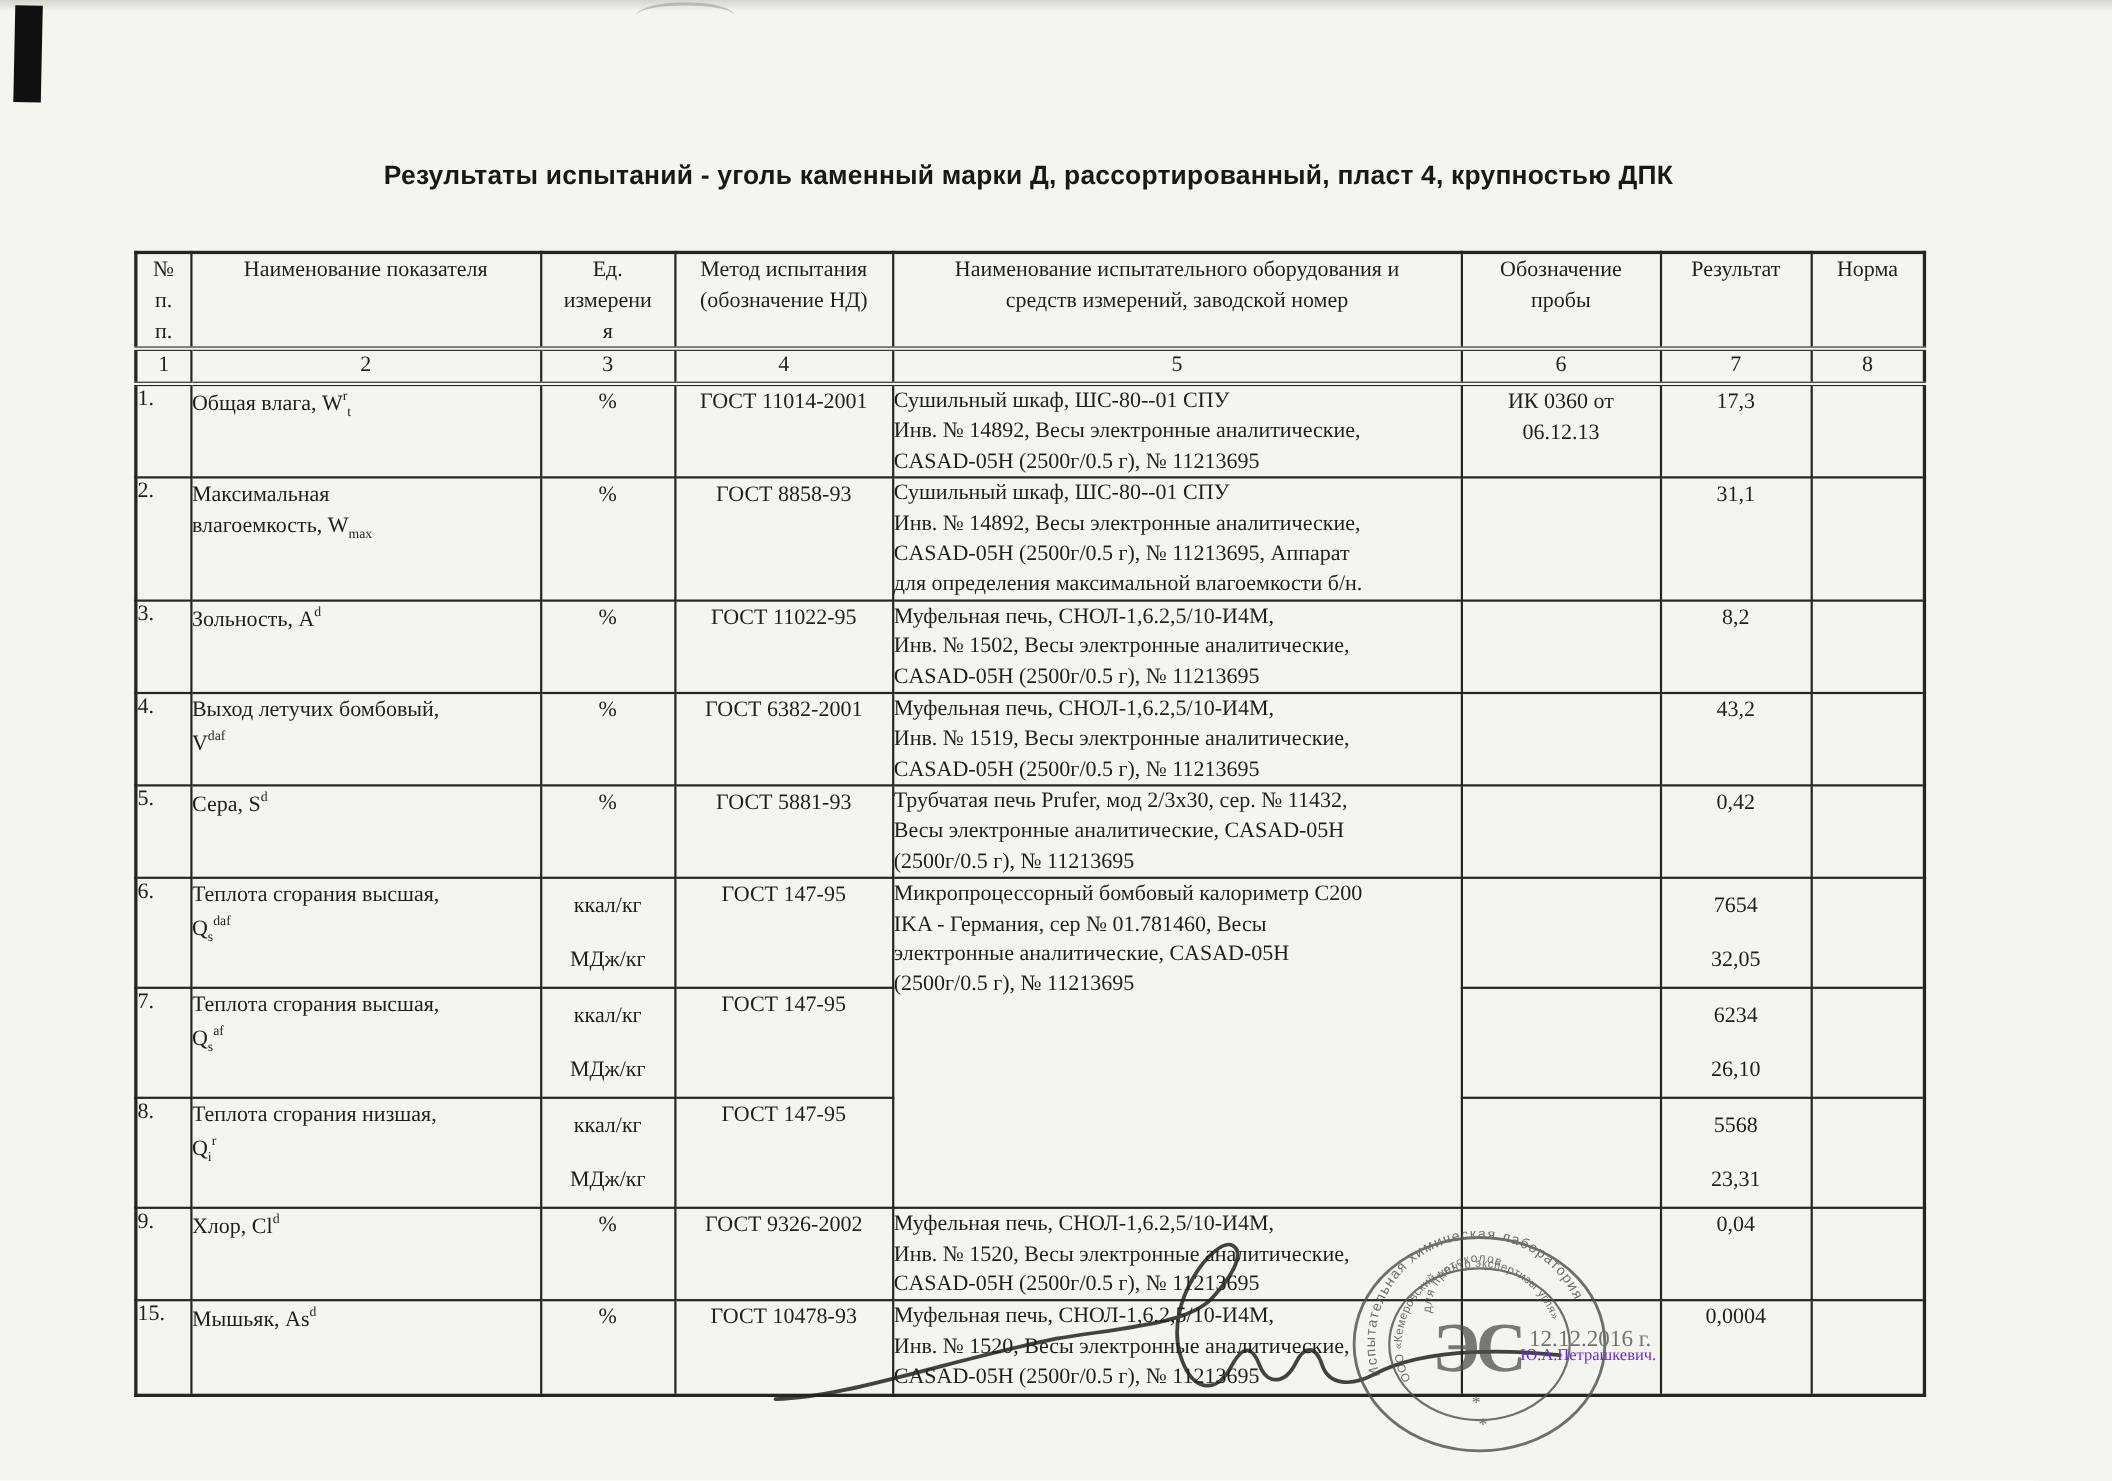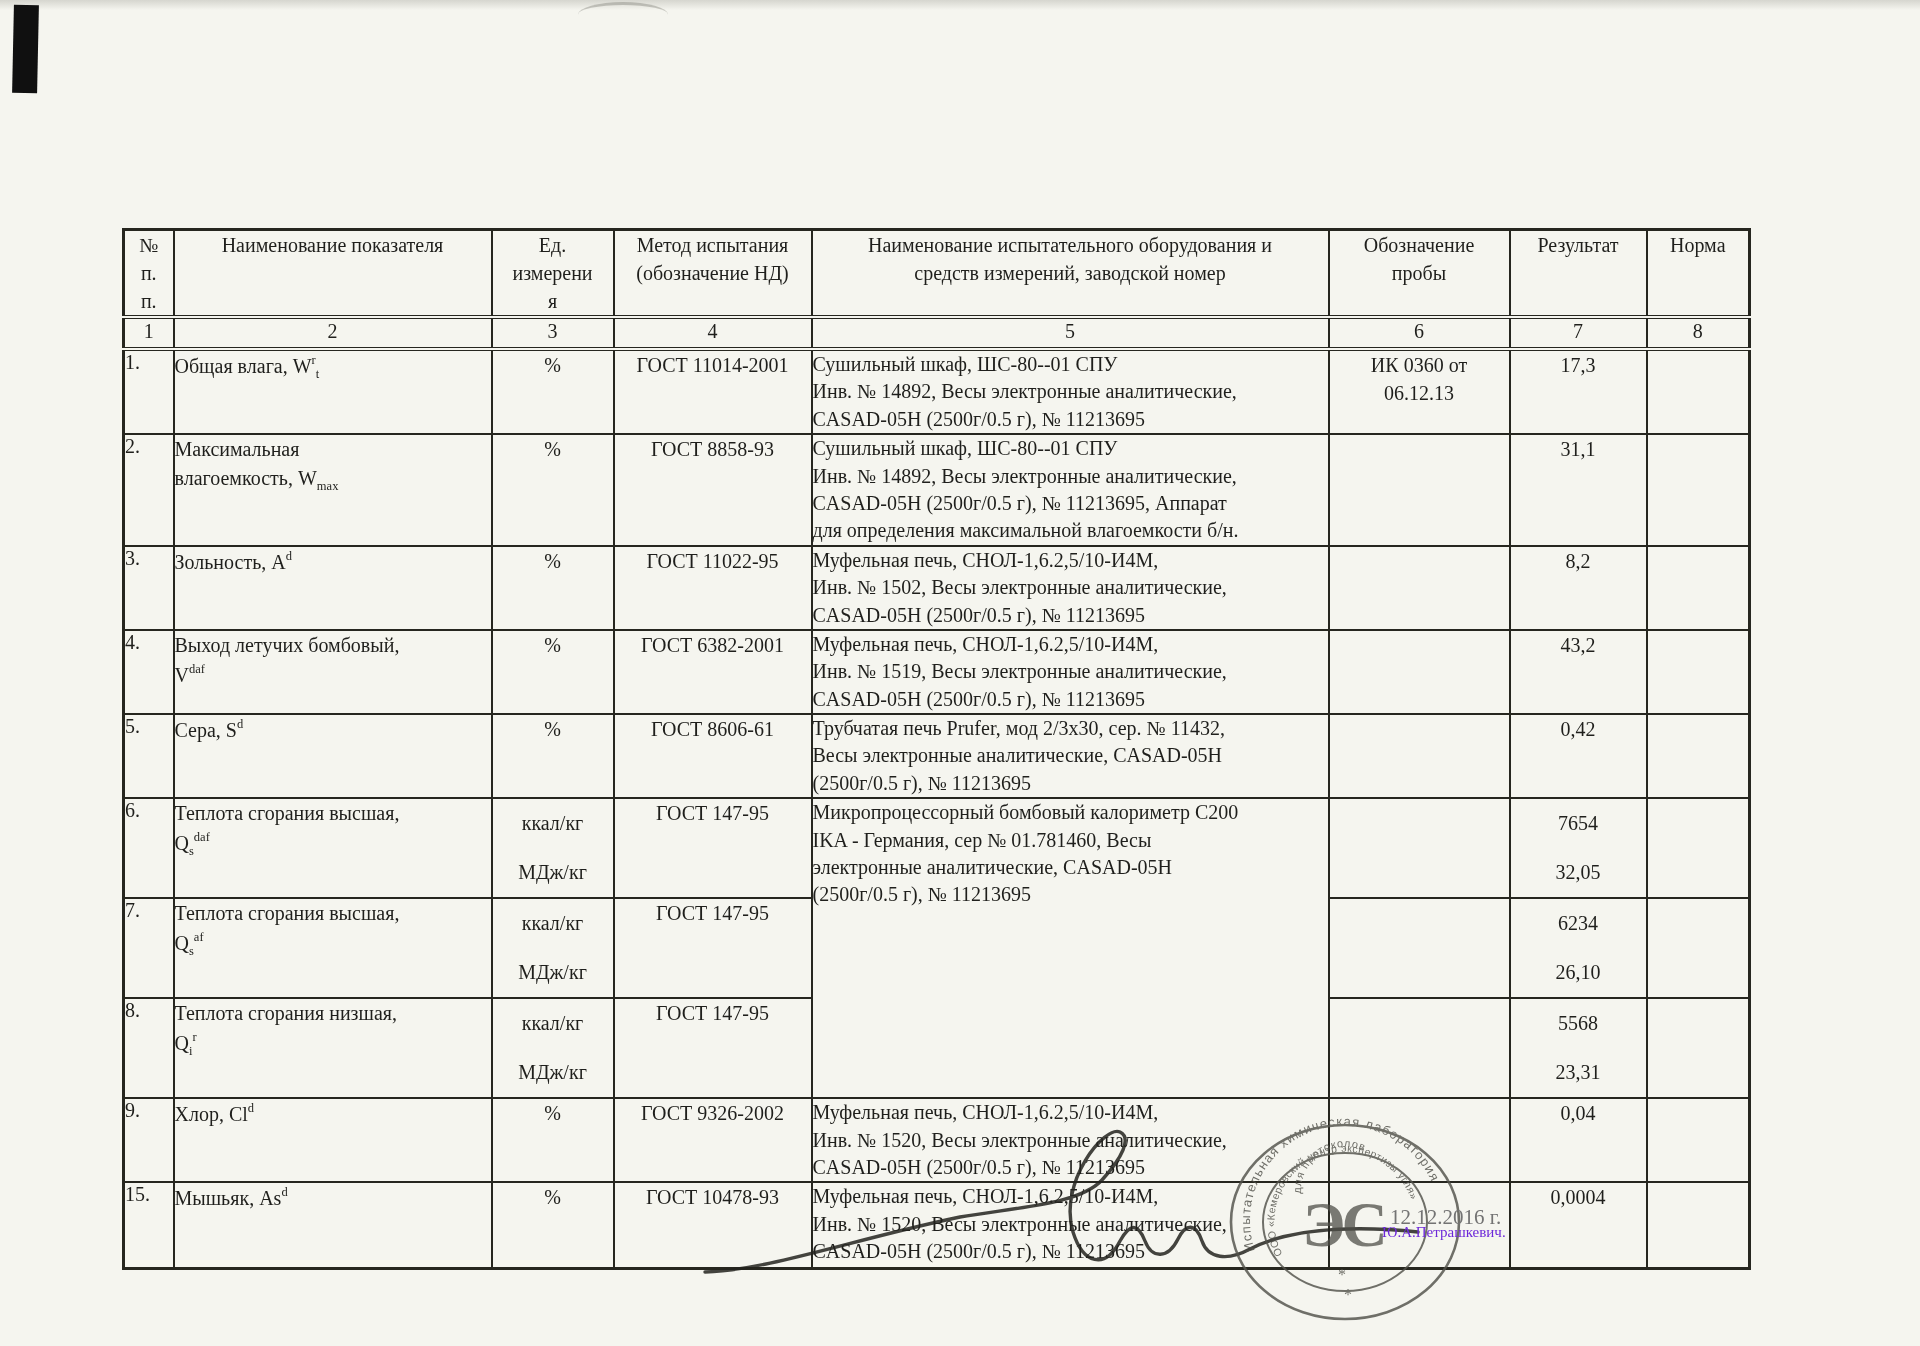--- a/index.html
+++ b/index.html
@@ -74,20 +74,21 @@
   svg.stamp{position:absolute;left:1208px;top:1108px;opacity:0.82;}
 </style>
 </head>
 <body>
 
 <div class="page">
 
   <div class="scan-bar"></div>
   <div class="scan-wisp"></div>
 
+  <div class="title">Результаты испытаний - уголь каменный марки Д, рассортированный, пласт 4, крупностью ДПК</div>
 
   <table class="results">
     <colgroup>
       <col style="width:50px">
         <col style="width:318px">
         <col style="width:122px">
         <col style="width:198px">
       <col style="width:517px">
         <col style="width:181px">
         <col style="width:137px">
@@ -175,21 +176,21 @@
 CASAD-05H (2500г/0.5 г), № 11213695</td>
       <td class="c-sample pre"></td>
       <td class="c-result pre">43,2</td>
       <td class="c-norm"></td>
     </tr>
 
     <tr style="height:79px">
       <td class="c-num">5.</td>
       <td class="c-name"><span class="pre">Сера, </span><span>S</span><sup>d</sup></td>
       <td class="c-unit pre">%</td>
-      <td class="c-method">ГОСТ 8606-61</td>
+      <td class="c-method">ГОСТ 5881-93</td>
       <td class="c-equip pre">Трубчатая печь Prufer, мод 2/3x30, сер. № 11432,
 Весы электронные аналитические, CASAD-05H
 (2500г/0.5 г), № 11213695</td>
       <td class="c-sample pre"></td>
       <td class="c-result pre">0,42</td>
       <td class="c-norm"></td>
     </tr>
 
     <tr style="height:85px">
       <td class="c-num">6.</td>

